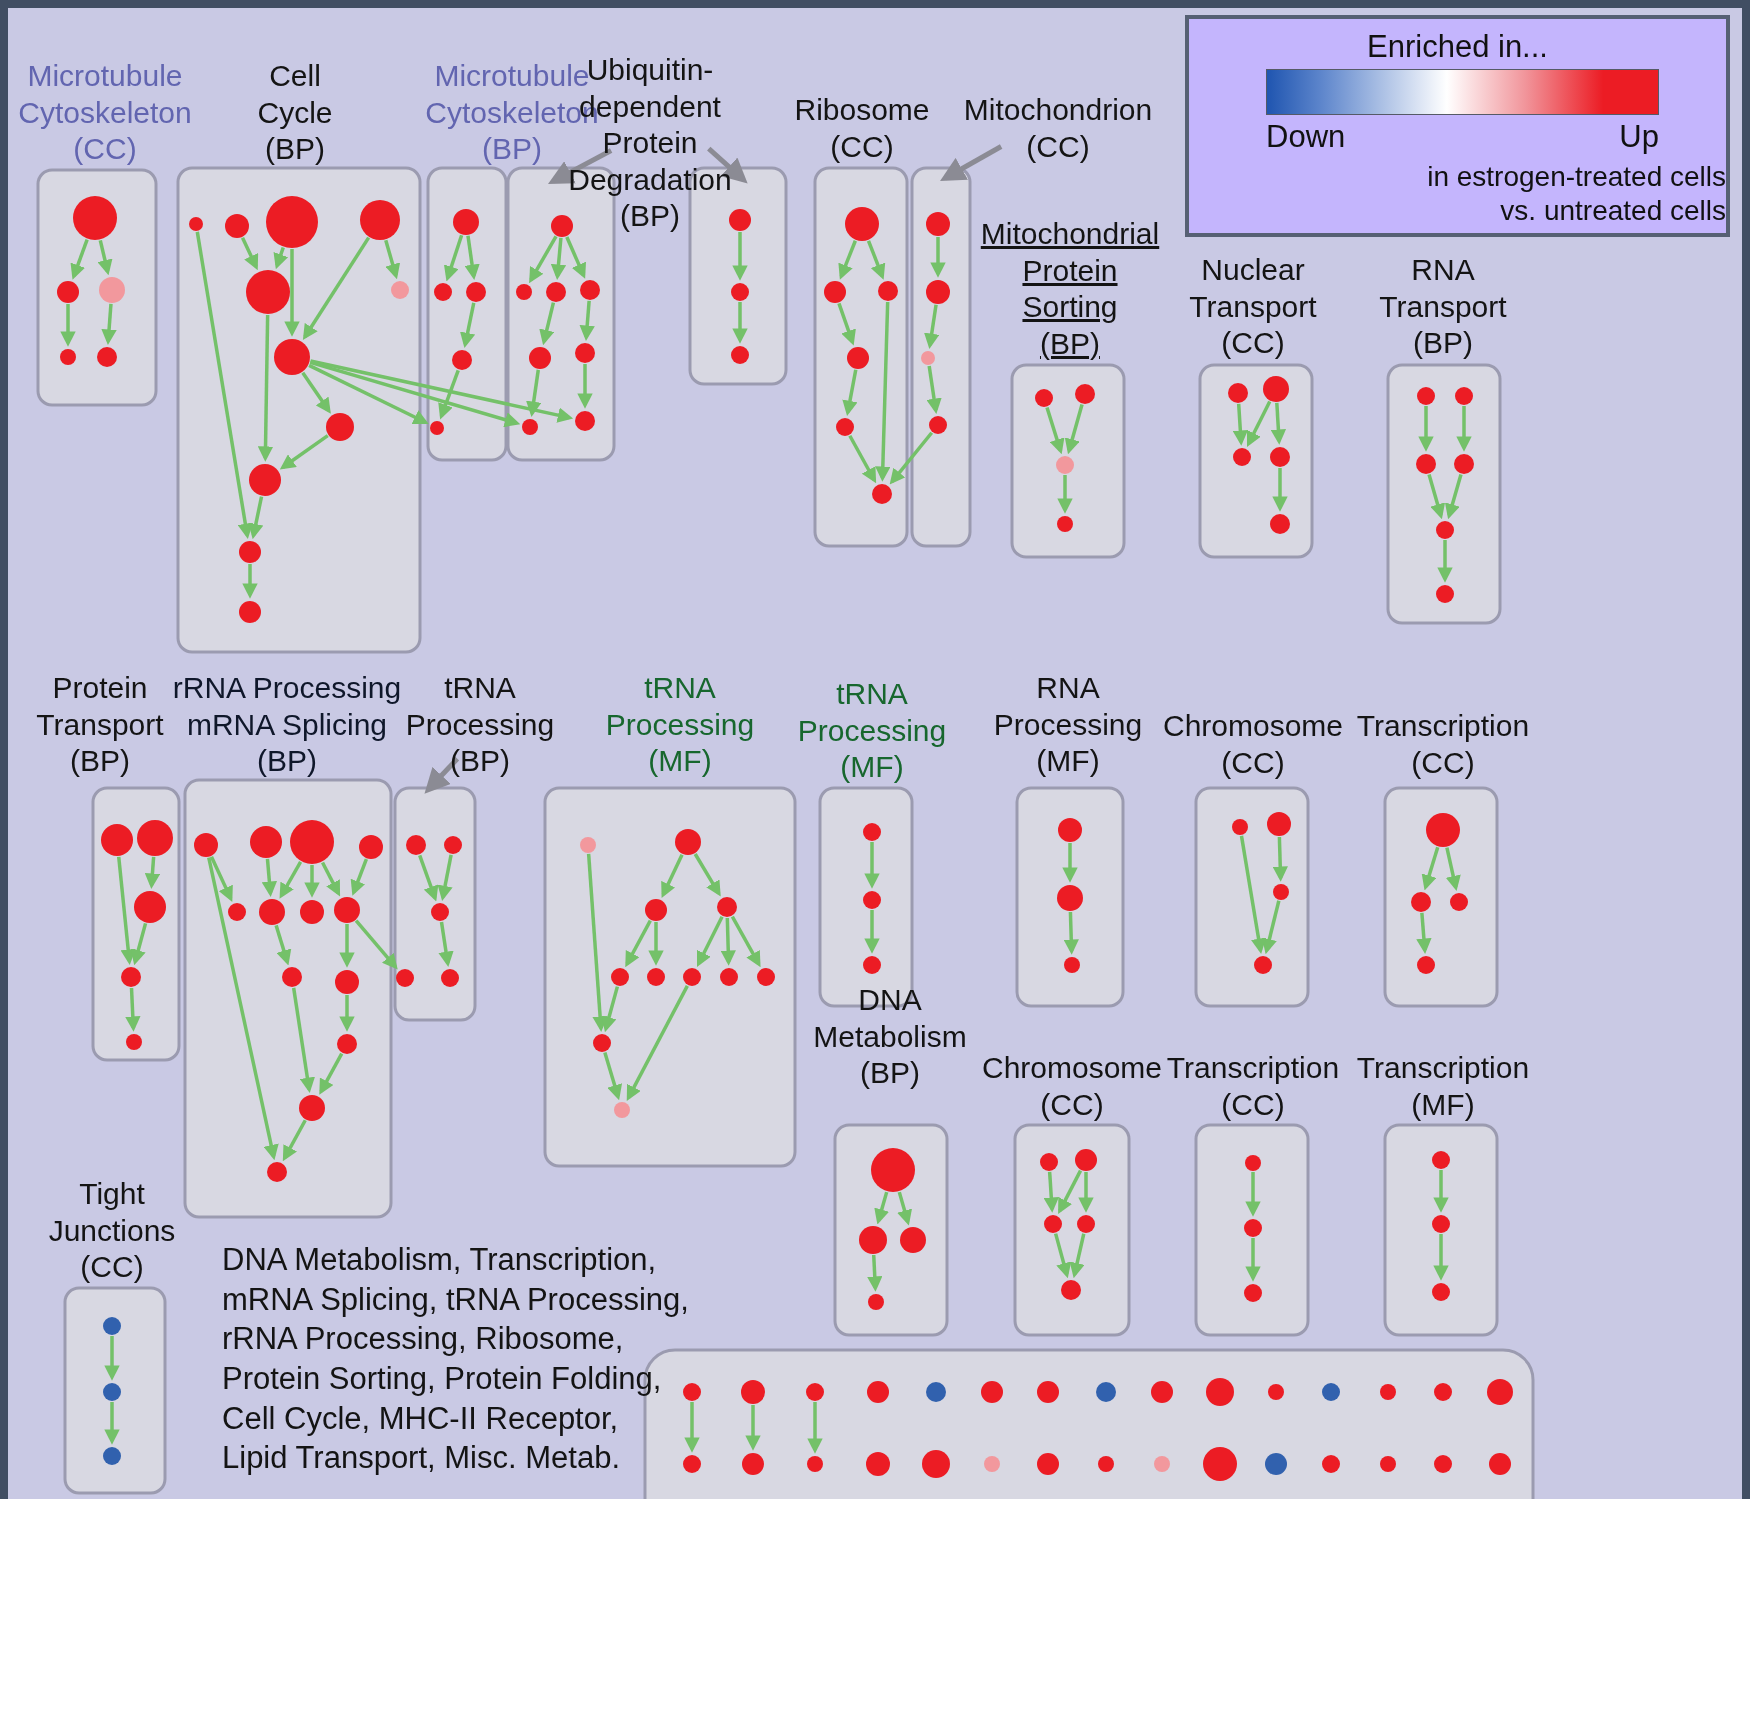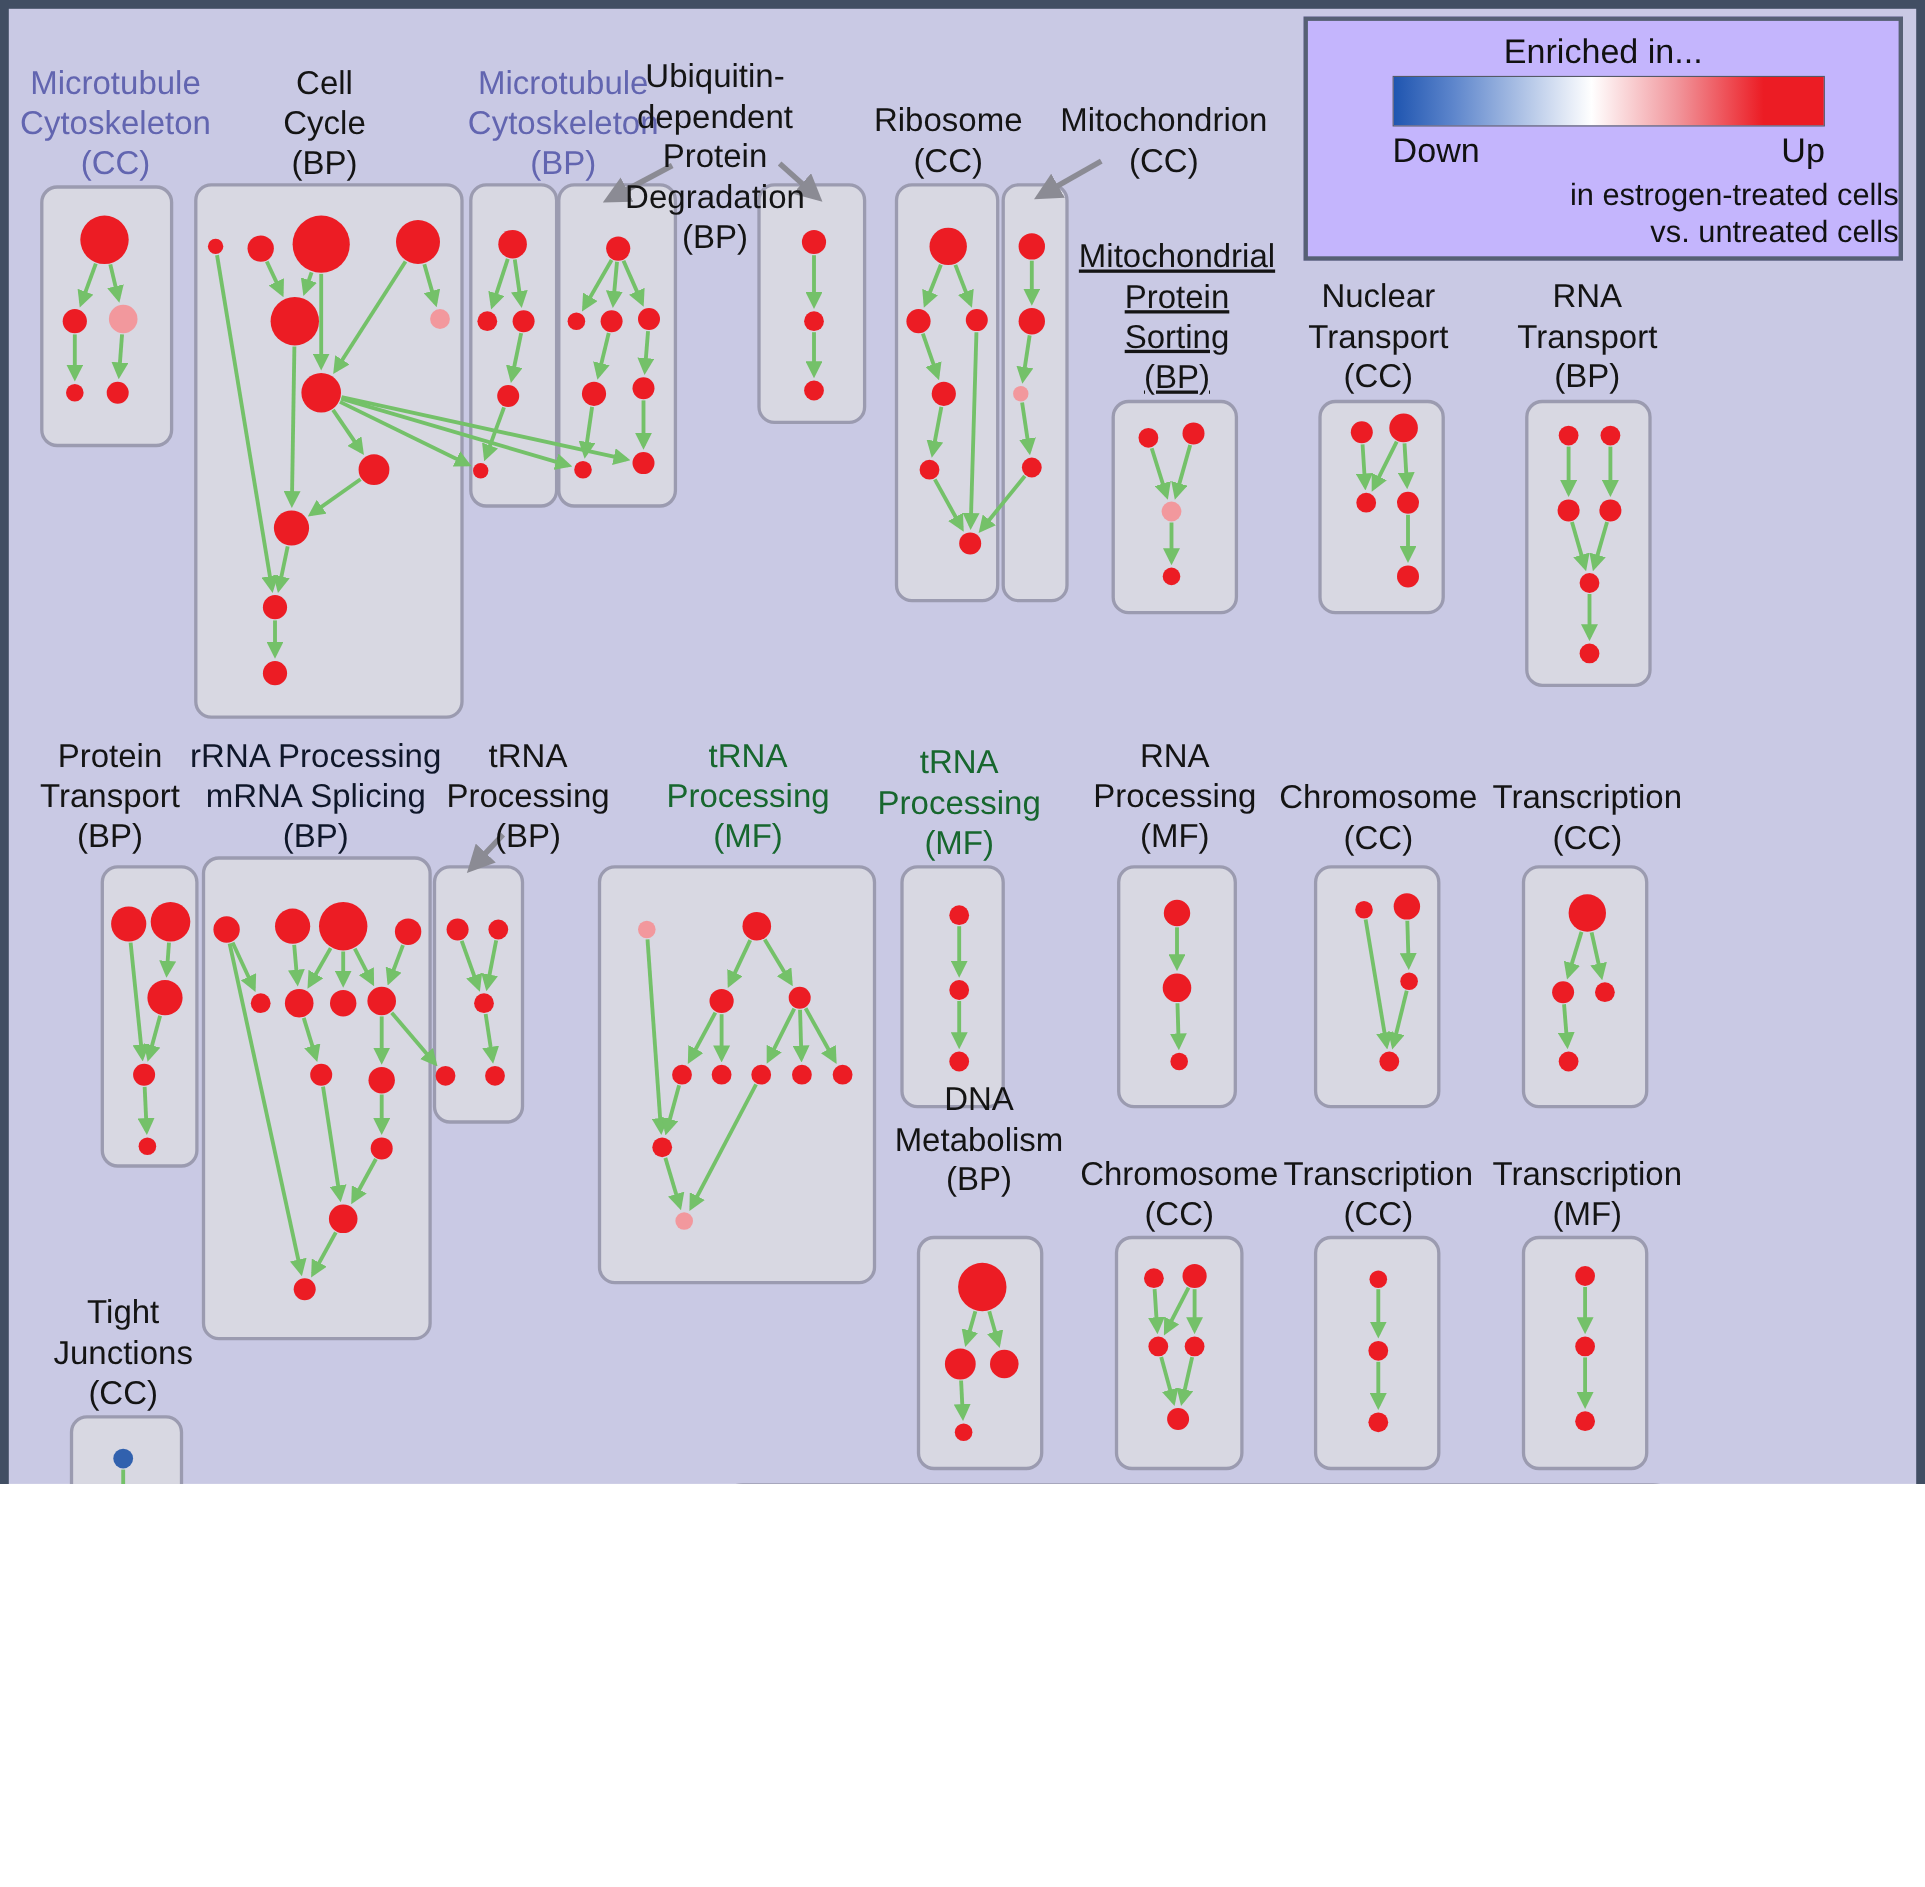--- a/index.html
+++ b/index.html
@@ -1,17 +1,17 @@
 <!DOCTYPE html>
 <html><head>
 <meta charset="utf-8">
 <style>
   * { margin:0; padding:0; box-sizing:border-box; }
   body { font-family:"Liberation Sans", sans-serif; background:#ffffff; }
-  #figure { position:relative; width:1750px; height:1349px; background:#c9c9e4; overflow:hidden; }
+  #figure { position:relative; width:1750px; height:1499px; background:#c9c9e4; overflow:hidden; }
   #diagram-svg { position:absolute; left:0; top:0; }
   #labels-layer { position:absolute; left:0; top:0; width:100%; height:100%; pointer-events:none; }
   .group-label {
     position:absolute; transform:translateX(-50%);
     text-align:center; white-space:pre-line;
     font-size:30px; line-height:1.22; color:#141414;
   }
   .notes {
     position:absolute; left:222px; top:1240px;
     font-size:31px; line-height:1.28; color:#141414; white-space:pre-line;
@@ -400,20 +400,26 @@
 Metabolism
 (BP)</div>
       <div class="group-label" style="color: rgb(20, 20, 20); left: 1072px; top: 1050px;">Chromosome
 (CC)</div>
       <div class="group-label" style="color: rgb(20, 20, 20); left: 1253px; top: 1050px;">Transcription
 (CC)</div>
       <div class="group-label" style="color: rgb(20, 20, 20); left: 1443px; top: 1050px;">Transcription
 (MF)</div>
     </div>
 
+  <div class="notes">DNA Metabolism, Transcription,
+mRNA Splicing, tRNA Processing,
+rRNA Processing, Ribosome,
+Protein Sorting, Protein Folding,
+Cell Cycle, MHC-II Receptor,
+Lipid Transport, Misc. Metab.</div>
 
   <div class="legend">
     <div class="legend-title">Enriched in...</div>
     <div class="legend-gradient" style="background: linear-gradient(90deg, rgb(31, 85, 176) 0%, rgb(94, 134, 204) 14%, rgb(255, 255, 255) 46%, rgb(241, 149, 155) 66%, rgb(236, 28, 36) 86%, rgb(236, 28, 36) 100%);"></div>
     <div class="legend-downup">
       <span>Down</span>
       <span>Up</span>
     </div>
     <div class="legend-sub legend-sub1">in estrogen-treated cells</div>
     <div class="legend-sub legend-sub2">vs. untreated cells</div>

